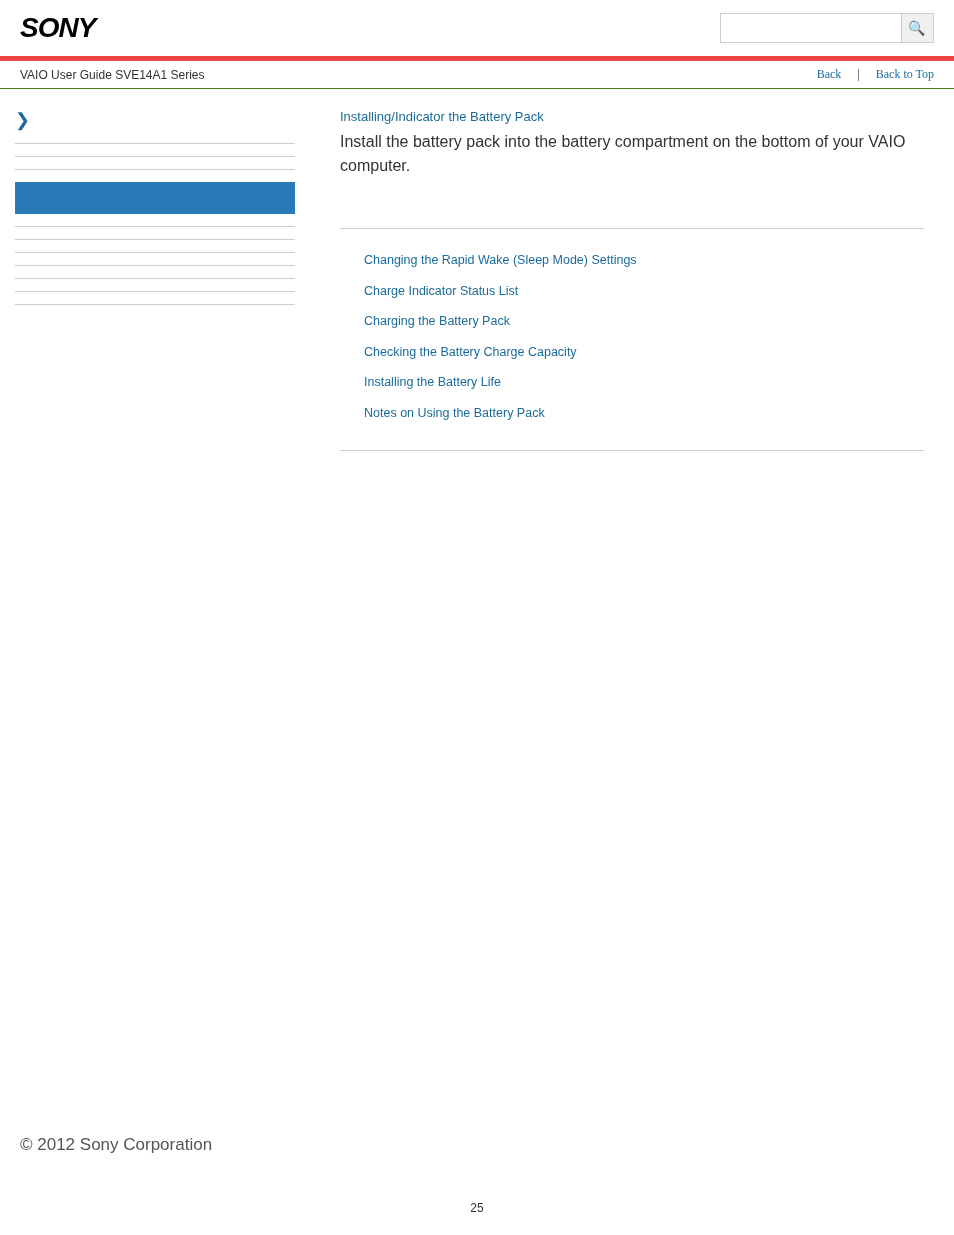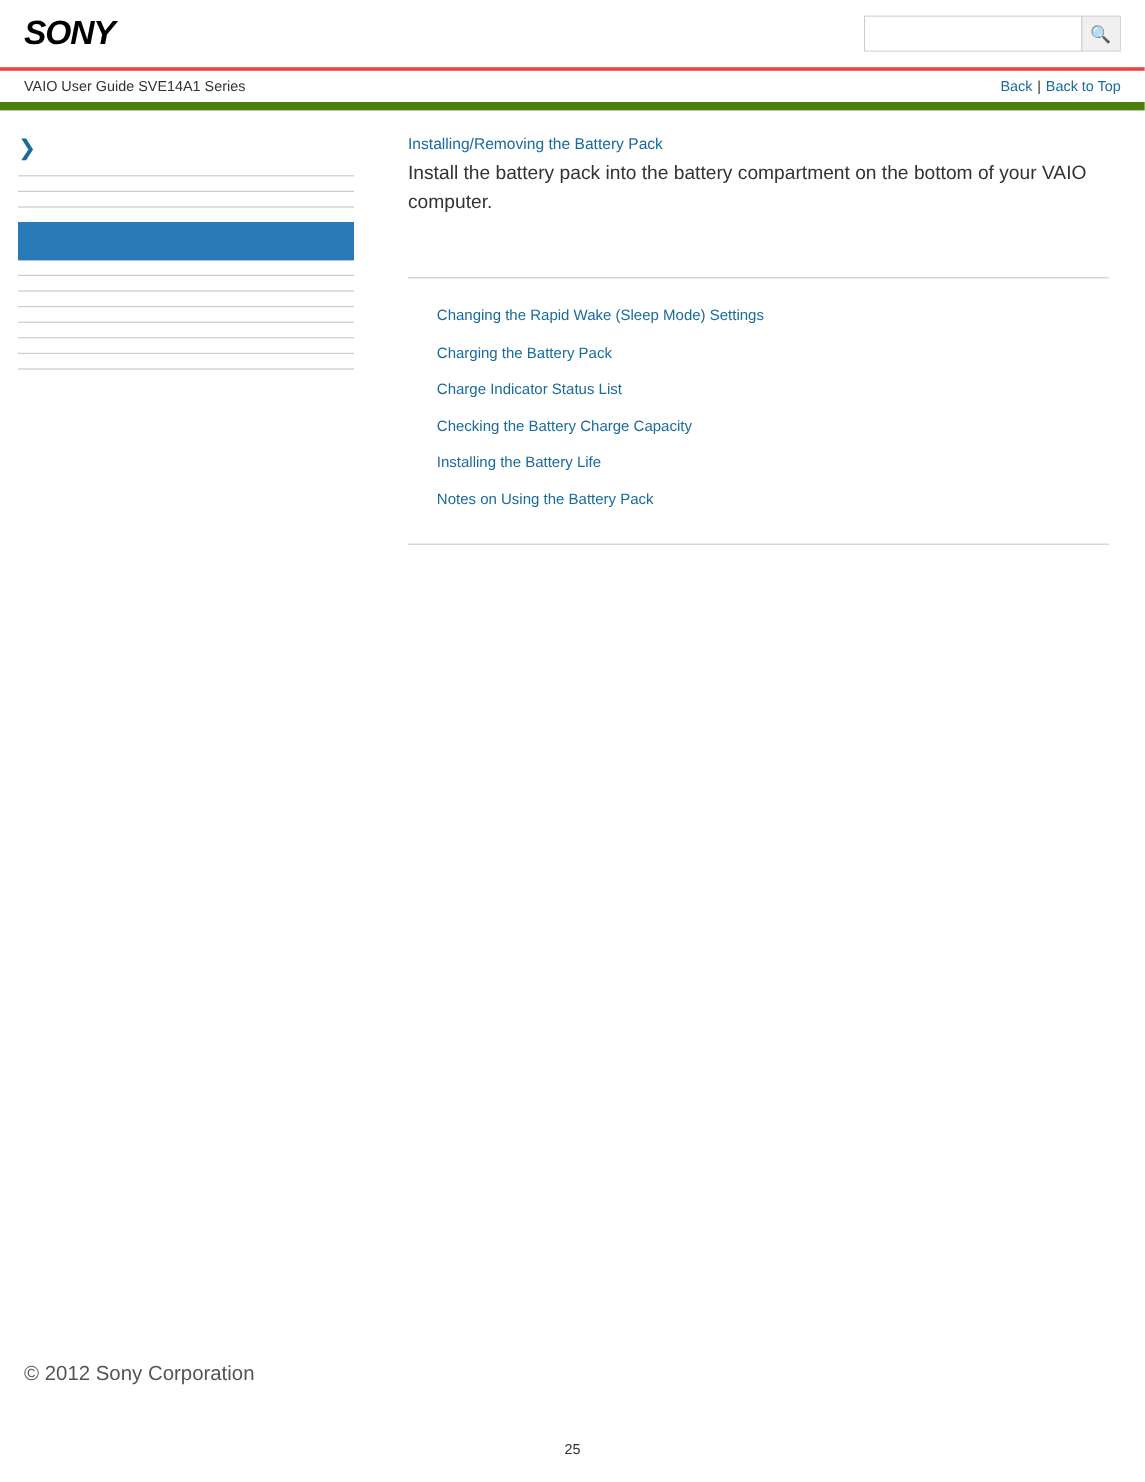--- a/index.html
+++ b/index.html
@@ -12,21 +12,21 @@
       min-height: 1235px;
       position: relative;
     }
 
     
     .header {
       display: flex;
       align-items: center;
       justify-content: space-between;
       padding: 12px 20px;
-      border-bottom: 3px solid #ef4444;
+      border-bottom: 5px solid #ef4444;
     }
     .sony-logo {
       font-size: 28px;
       font-weight: 900;
       font-style: italic;
       letter-spacing: -1px;
       color: #000;
       font-family: Arial Black, Arial, sans-serif;
     }
     .search-box {
@@ -56,29 +56,30 @@
     }
 
     
     .sub-header {
       display: flex;
       align-items: center;
       justify-content: space-between;
       padding: 6px 20px;
       font-size: 12px;
       color: #333;
-      border-bottom: 7px solid #4d7c0f;
+      border-bottom: 1px solid #4d7c0f;
     }
     .sub-header-title {
       color: #333;
     }
     .nav-links {
       display: flex;
-      gap: 4px;
-      align-items: center;
+      gap: 16px;
+      align-items: center;
+      font-family: Liberation Serif, serif;
     }
     .nav-link {
       color: #1a6b9a;
       text-decoration: none;
       cursor: pointer;
     }
     .nav-sep {
       color: #333;
     }
 
@@ -219,30 +220,30 @@
     <div class="sidebar-divider"></div>
     <div class="sidebar-divider"></div>
     <div class="sidebar-divider"></div>
     <div class="sidebar-divider"></div>
     <div class="sidebar-divider"></div>
   </div>
 
   <div class="content-area">
 
     <div class="content-section">
-      <a class="section-title-link">Installing/Removing the Battery Pack</a>
+      <a class="section-title-link">Installing/Indicator the Battery Pack</a>
       <p class="section-description">Install the battery pack into the battery compartment on the bottom of your VAIO computer.</p>
     </div>
 
     <div class="content-divider"></div>
 
     <div class="links-section">
       <a class="section-title-link">Changing the Rapid Wake (Sleep Mode) Settings</a>
+      <a class="section-title-link">Charge Indicator Status List</a>
       <a class="section-title-link">Charging the Battery Pack</a>
-      <a class="section-title-link">Charge Indicator Status List</a>
       <a class="section-title-link">Checking the Battery Charge Capacity</a>
       <a class="section-title-link">Installing the Battery Life</a>
       <a class="section-title-link">Notes on Using the Battery Pack</a>
     </div>
 
     <div class="content-divider"></div>
 
   </div>
 </div>
 

